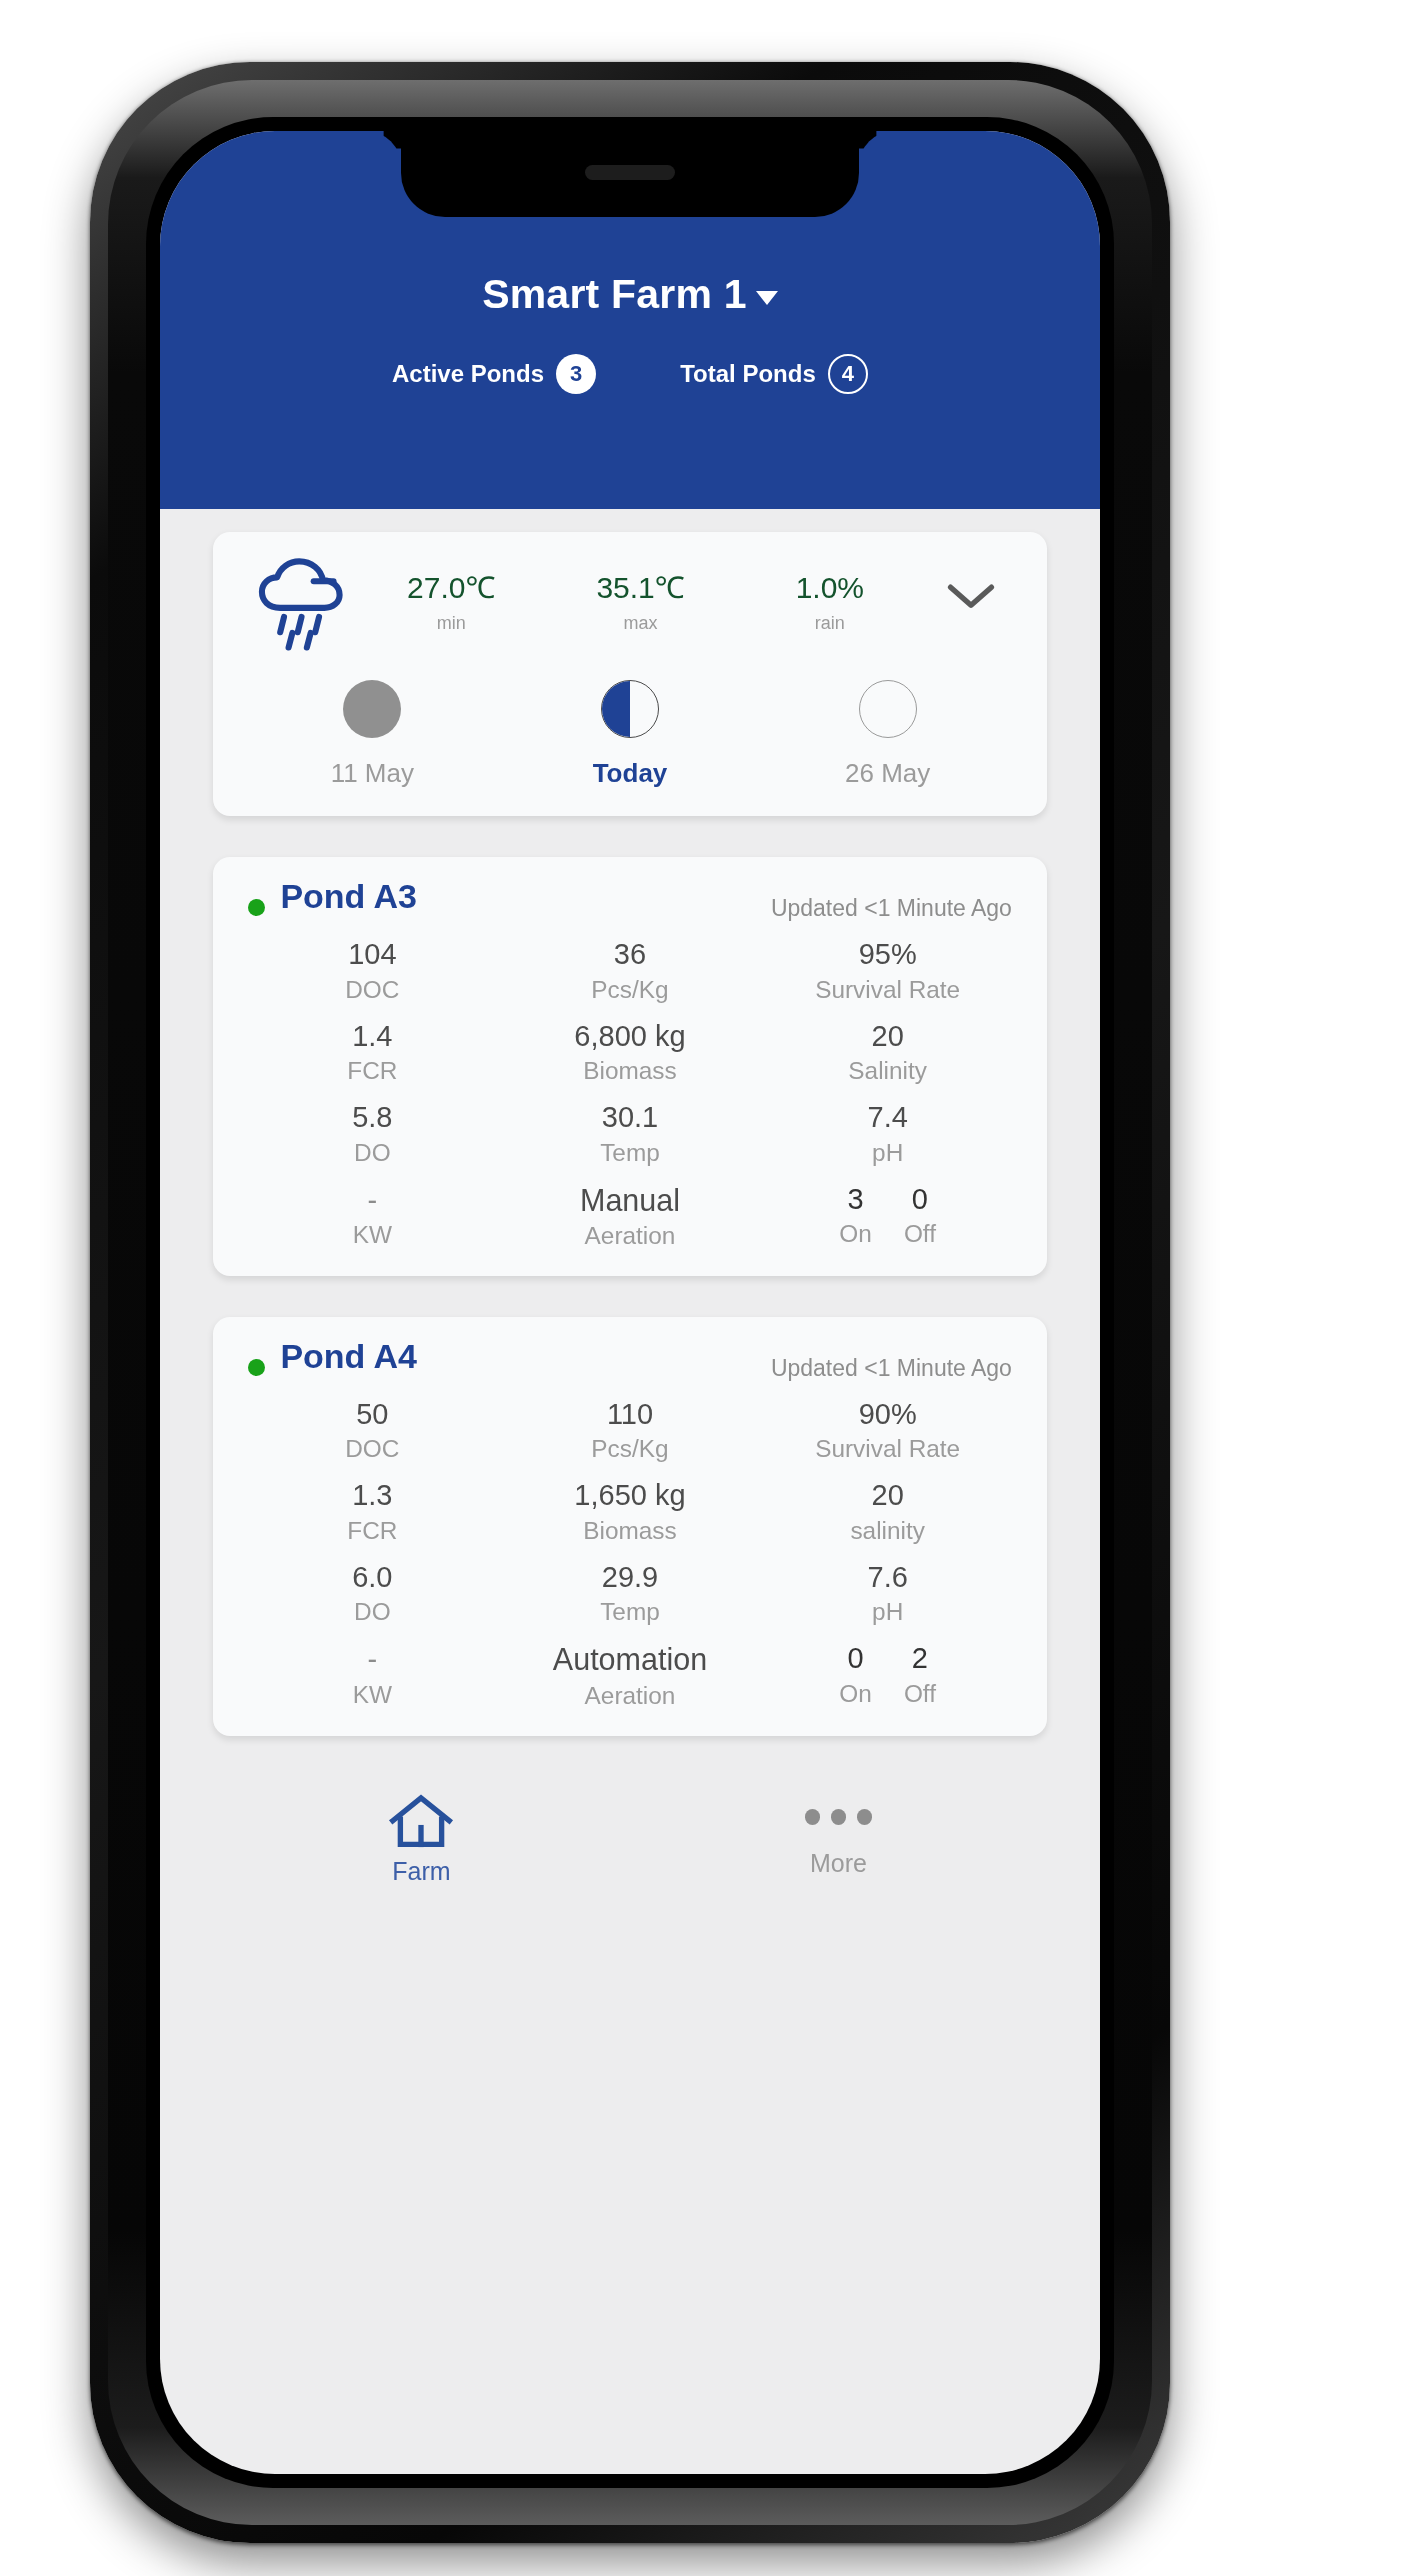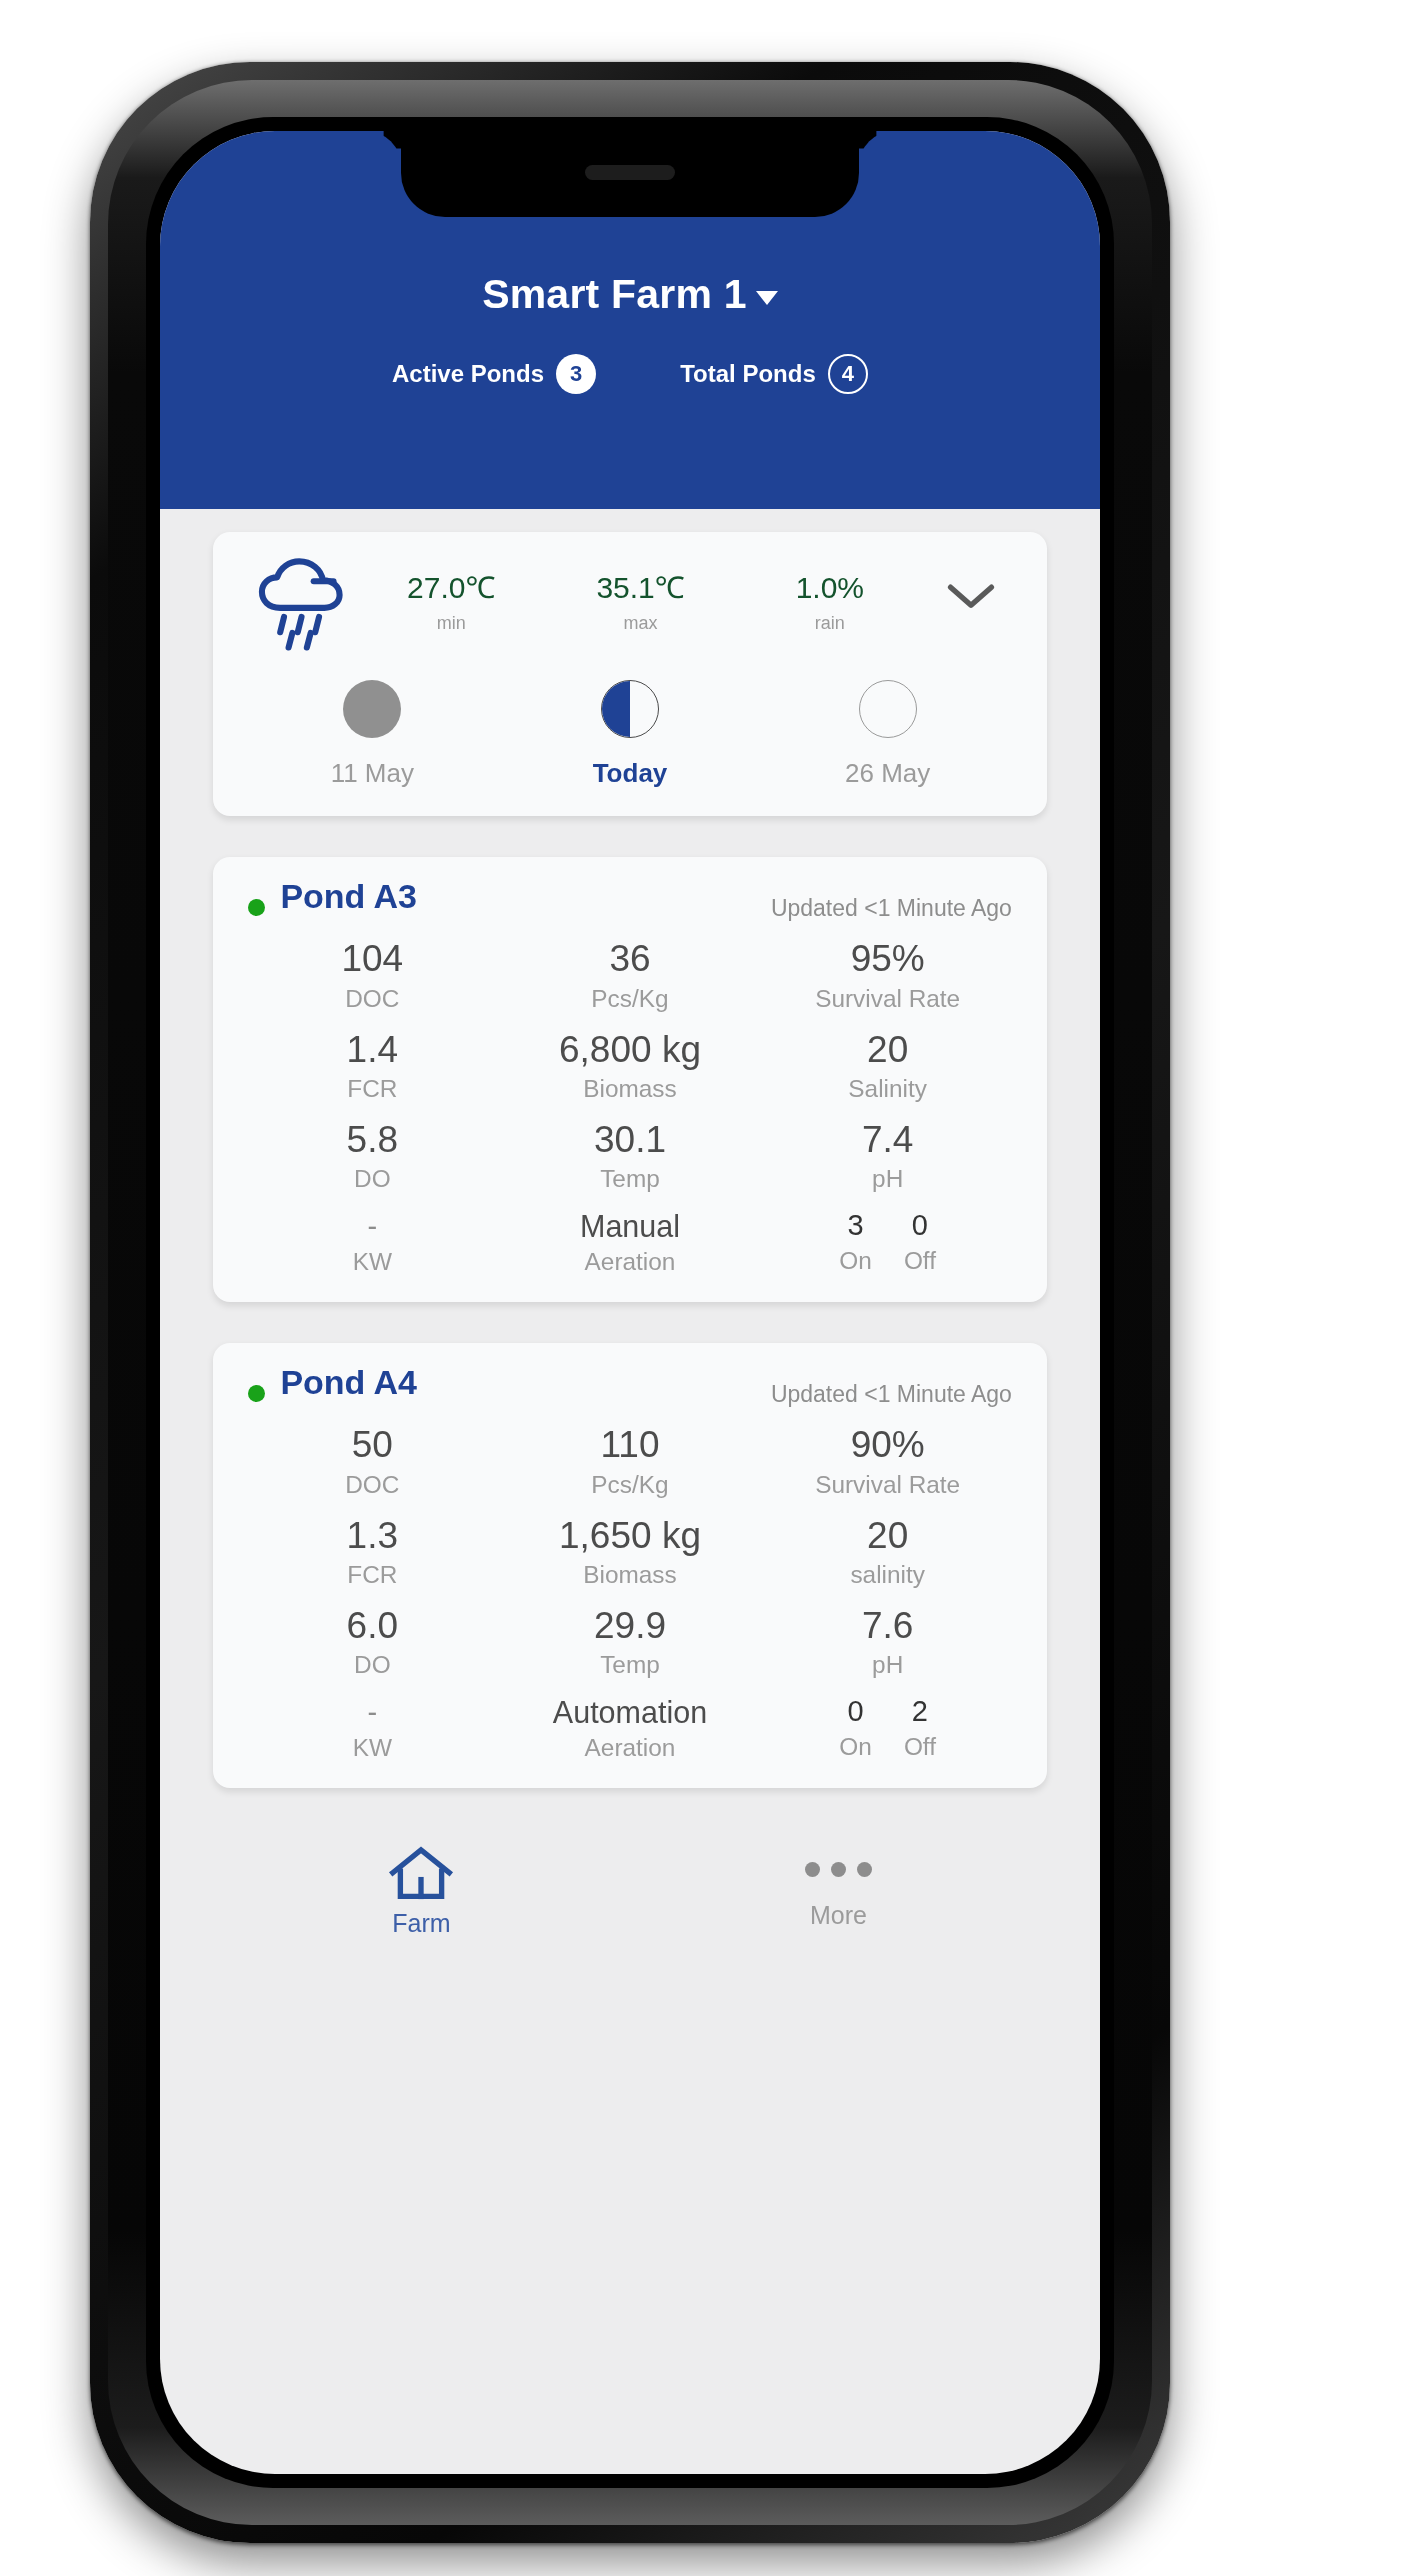--- a/index.html
+++ b/index.html
@@ -309,21 +309,21 @@
   }
   .metric-row {
     display: flex;
     margin-top: 17px;
   }
   .metric {
     flex: 1;
     text-align: center;
   }
   .metric .val {
-    font-size: 37px;
+    font-size: 29px;
     color: #4c4c4c;
     line-height: 1.1;
   }
   .metric .lbl {
     font-size: 24.4px;
     color: #9b9b9b;
     margin-top: 4.6px;
   }
   .metric.aeration-mode .val { font-size: 30.5px; }
   .metric .dash { font-size: 29px; color: #8c8c8c; }

